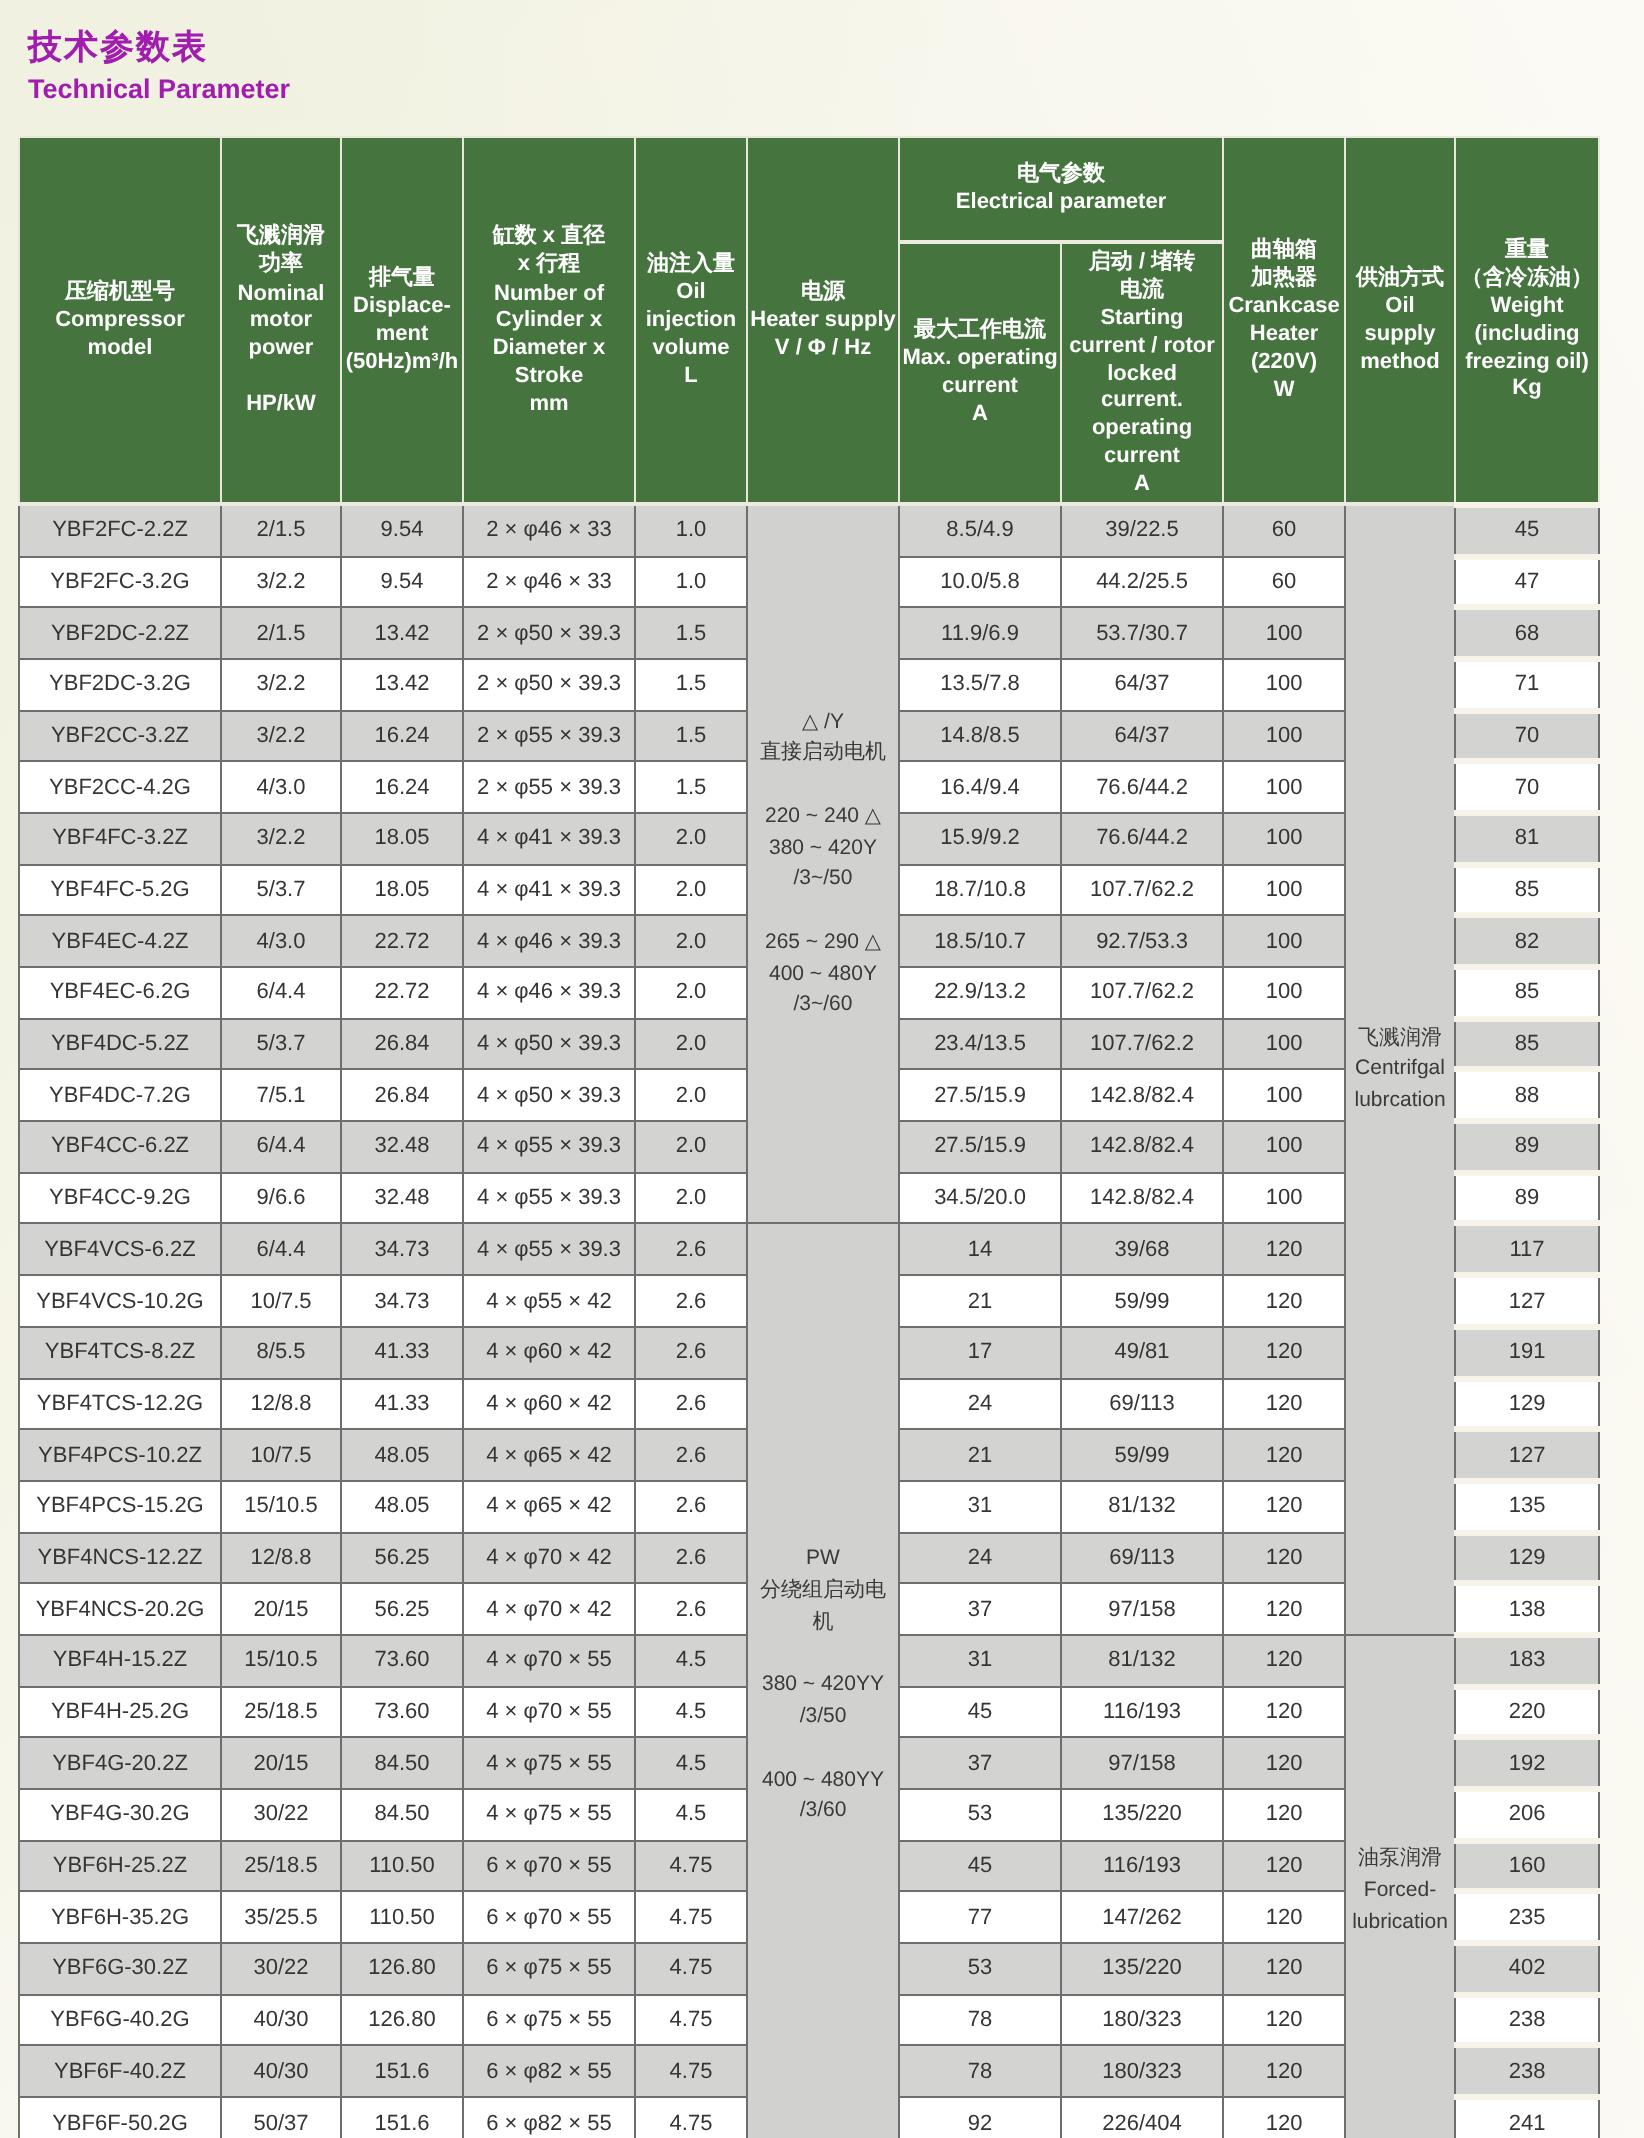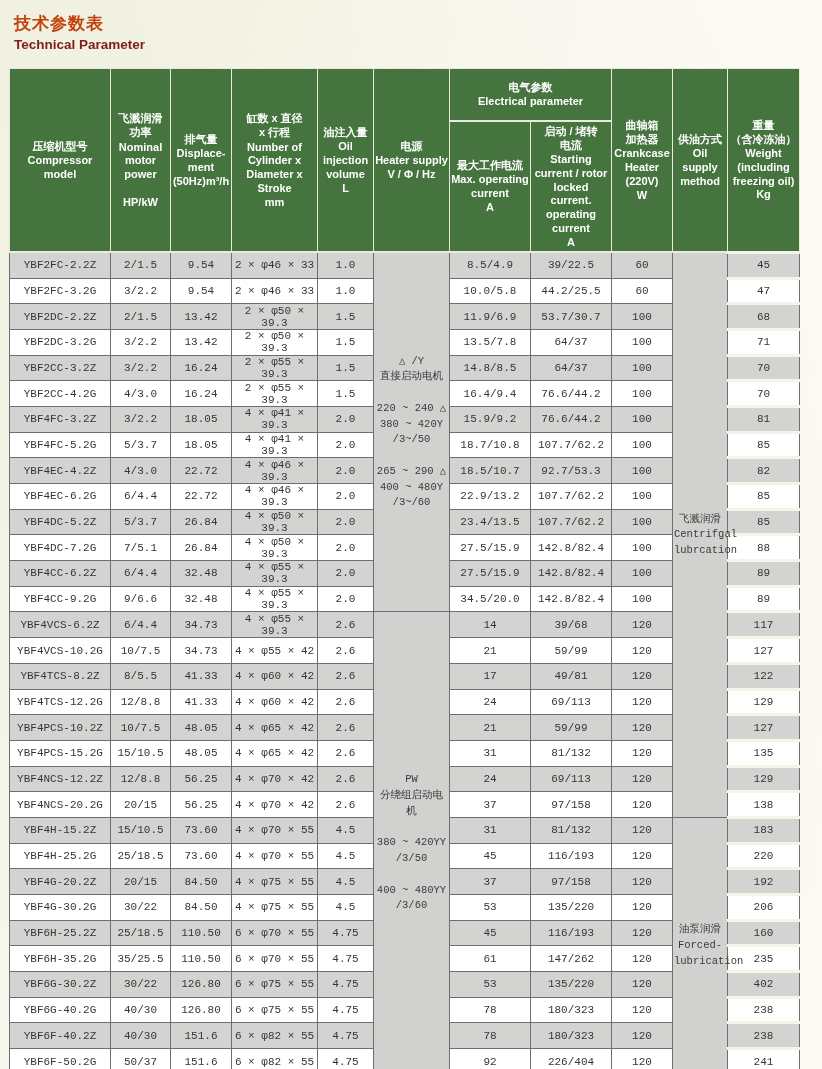--- a/index.html
+++ b/index.html
@@ -5,39 +5,39 @@
   html,body{margin:0;padding:0;}
   body{
     width:822px;height:1069px;position:relative;overflow:hidden;
     font-family:"Liberation Sans","DejaVu Sans",sans-serif;
     background:
       linear-gradient(115deg, rgba(236,240,220,.55) 0%, rgba(236,240,220,0) 38%),
       linear-gradient(245deg, rgba(252,251,246,.9) 0%, rgba(252,251,246,0) 55%),
       linear-gradient(160deg,#f4f2e4 0%,#f7f5ea 50%,#faf9f2 100%);
   }
   .page-title{position:absolute;left:14px;top:12px;}
-  .page-title .zh{display:block;font-size:17px;font-weight:bold;color:#c2410c;letter-spacing:1px;}
-  .page-title .en{display:block;font-size:13.5px;font-weight:bold;color:#7f1d1d;margin-top:2px;}
+  .page-title .zh{display:block;font-size:17px;font-weight:bold;color:#a21caf;letter-spacing:1px;}
+  .page-title .en{display:block;font-size:13.5px;font-weight:bold;color:#a21caf;margin-top:2px;}
 
   table.params{
     position:absolute;left:9px;top:68px;width:790px;
     border-collapse:collapse;table-layout:fixed;
     border:1px solid #5a5b58;
   }
   thead th{
     background:#46743f;color:#ffffff;vertical-align:middle;
     border:1px solid #e9e7da;padding:2px 1px;font-weight:bold;
   }
   thead tr.group-row{height:52px;}
   thead tr.sub-row{height:82px;}
   th .zh{display:block;white-space:pre-line;font-size:11px;line-height:1.3;}
   th .en{display:block;white-space:pre-line;font-size:11px;line-height:1.25;margin-top:1px;}
   thead th{border-bottom:2px solid #eceadf;}
 
-  tbody tr{height:25.7px;font-family:Liberation Mono, monospace;}
+  tbody tr{height:25.7px;}
   tbody td{
     border:1px solid #6e6e6e;text-align:center;vertical-align:middle;
     font-size:11px;color:#353535;padding:0 1px;background:#ffffff;
   }
   tbody tr:nth-child(odd) td{background:#d3d3d1;}
   tbody td.merged{background:#d1d1cf !important;white-space:pre-line;line-height:1.5;font-size:10.5px;color:#3a3a3a;}
   tbody td.weight{border-top:3px solid #f6f4e9;border-bottom:3px solid #f6f4e9;}
 </style>
 </head>
 <body>
@@ -348,21 +348,21 @@
       </tr>
       <tr>
         <td>YBF4TCS-8.2Z</td>
         <td>8/5.5</td>
         <td>41.33</td>
         <td>4 × φ60 × 42</td>
         <td>2.6</td>
         <td>17</td>
         <td>49/81</td>
         <td>120</td>
-        <td class="weight">122</td>
+        <td class="weight">191</td>
       </tr>
       <tr>
         <td>YBF4TCS-12.2G</td>
         <td>12/8.8</td>
         <td>41.33</td>
         <td>4 × φ60 × 42</td>
         <td>2.6</td>
         <td>24</td>
         <td>69/113</td>
         <td>120</td>
@@ -469,21 +469,21 @@
         <td>116/193</td>
         <td>120</td>
         <td class="weight">160</td>
       </tr>
       <tr>
         <td>YBF6H-35.2G</td>
         <td>35/25.5</td>
         <td>110.50</td>
         <td>6 × φ70 × 55</td>
         <td>4.75</td>
-        <td>61</td>
+        <td>77</td>
         <td>147/262</td>
         <td>120</td>
         <td class="weight">235</td>
       </tr>
       <tr>
         <td>YBF6G-30.2Z</td>
         <td>30/22</td>
         <td>126.80</td>
         <td>6 × φ75 × 55</td>
         <td>4.75</td>

